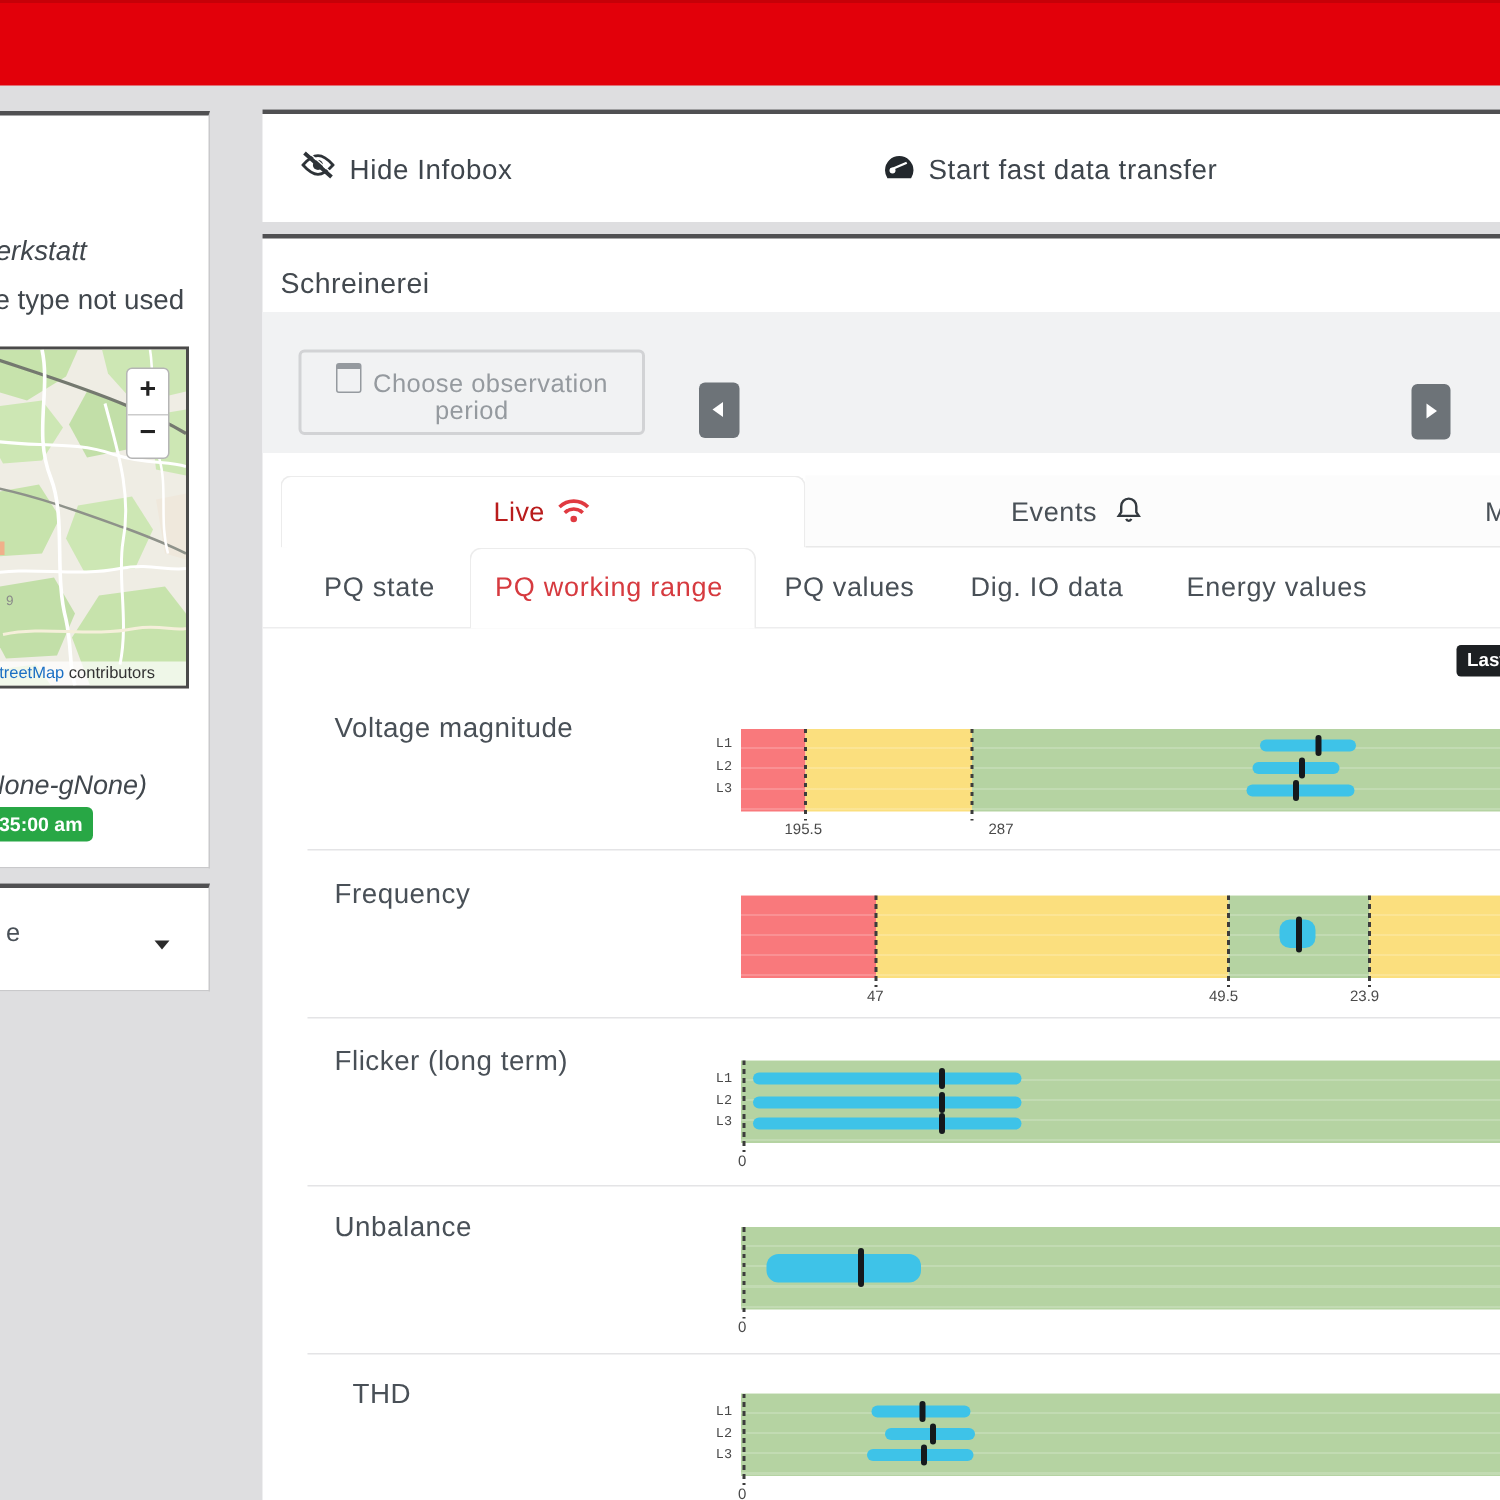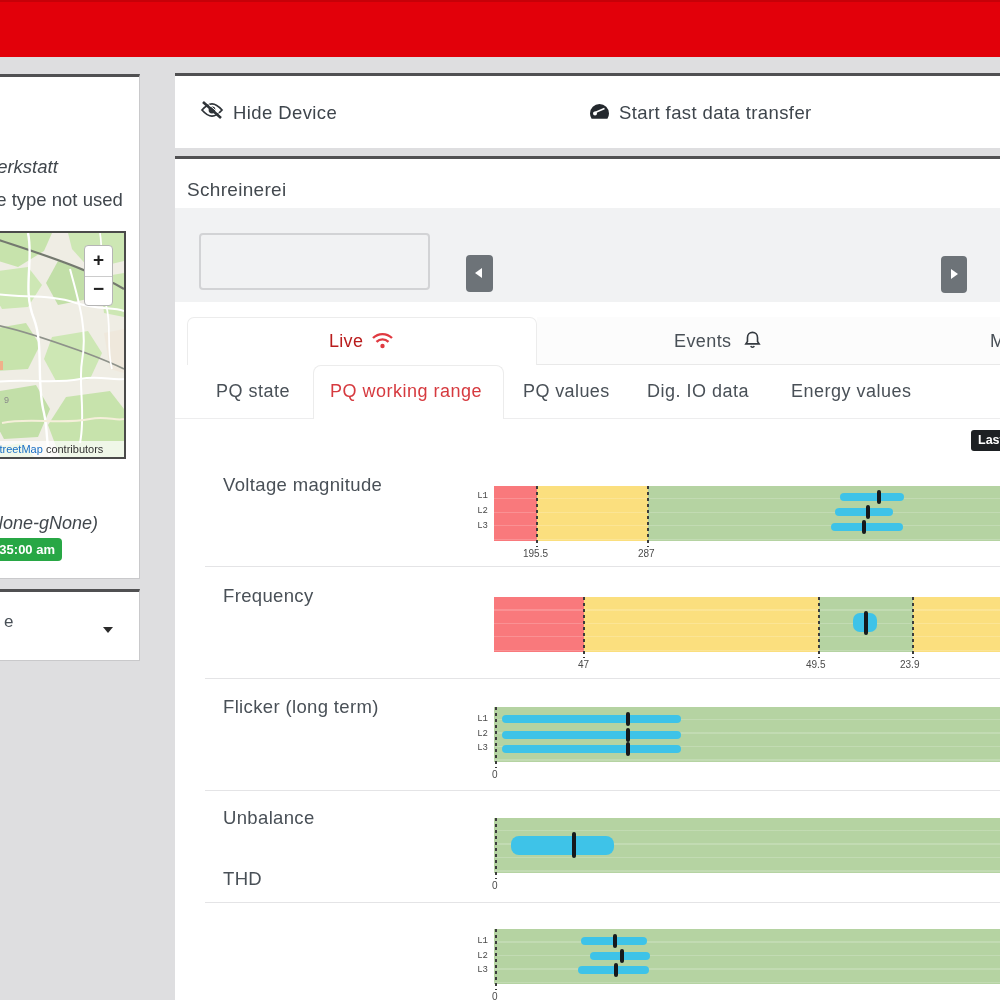--- a/index.html
+++ b/index.html
@@ -74,35 +74,37 @@
 
   <div class="abs darktop" id="pa" style="left:175px;top:73px;width:825px;height:75px;"></div>
   <div class="abs" style="left:199px;top:100px;">
     <svg width="26" height="24" viewBox="0 0 26 24" xmlns="http://www.w3.org/2000/svg">
       <path d="M3 10 C7 5.5 11 3.8 13 3.8 C15 3.8 19 5.5 23 10 C19 14.5 15 16.2 13 16.2 C11 16.2 7 14.5 3 10 Z" fill="none" stroke="#2e3338" stroke-width="1.8"></path>
       <circle cx="13" cy="10" r="3.4" fill="#2e3338"></circle>
       <path d="M4 2 L22 18" stroke="#2e3338" stroke-width="2.6"></path>
       <path d="M4 2 L22 18" stroke="#ffffff" stroke-width="1" transform="translate(1.8,-1.2)"></path>
     </svg>
   </div>
-  <div class="abs" style="left:233px;top:102px;font-size:18.5px;letter-spacing:0.4px;color:#3e454c;">Hide Device</div>
+  <div class="abs" style="left:233px;top:102px;font-size:18.5px;letter-spacing:0.4px;color:#3e454c;">Hide Infobox</div>
   <div class="abs" style="left:587px;top:101px;">
     <svg width="25" height="23" viewBox="0 0 25 23" xmlns="http://www.w3.org/2000/svg">
       <path d="M12.5 3 A9.5 9.5 0 0 0 3 12.5 A9.5 9.5 0 0 0 4.6 17.8 L20.4 17.8 A9.5 9.5 0 0 0 22 12.5 A9.5 9.5 0 0 0 12.5 3 Z" fill="#23282d"></path>
       <path d="M7 12 L17.5 7.5" stroke="#ffffff" stroke-width="1.6"></path>
       <circle cx="8" cy="12.6" r="2" fill="#ffffff"></circle>
     </svg>
   </div>
   <div class="abs" style="left:619px;top:102px;font-size:18.5px;letter-spacing:0.4px;color:#3e454c;">Start fast data transfer</div>
 
   <div class="abs darktop" id="pb" style="left:175px;top:156px;width:825px;height:844px;"></div>
   <div class="abs" style="left:187px;top:179px;font-size:19px;letter-spacing:0.3px;color:#43494f;text-align:right;">Schreinerei</div>
 
   <div class="abs" style="left:175px;top:208px;width:825px;height:94px;background:#f1f2f3;"></div>
   <div class="abs" style="left:199px;top:233px;width:231px;height:57px;border:2px solid #d2d3d5;border-radius:4px;box-sizing:border-box;">
+    <div style="position:absolute;left:0;top:6px;width:100%;text-align:center;font-size:17px;letter-spacing:0.3px;color:#959a9f;"><span style="position:relative;top:1px;display:inline-block;width:15px;height:15px;border:1.6px solid #959a9f;border-radius:2px;border-top-width:4px;margin-right:8px;"></span>Choose observation</div>
+    <div style="position:absolute;left:0;top:29px;width:100%;text-align:center;font-size:17px;letter-spacing:0.3px;color:#959a9f;">period</div>
   </div>
   <div class="abs" style="left:466px;top:255px;width:27px;height:37px;background:#6d7378;border-radius:4px;">
     <div style="position:absolute;left:9px;top:13px;width:0;height:0;border-top:5.5px solid transparent;border-bottom:5.5px solid transparent;border-right:7px solid #fff;"></div>
   </div>
   <div class="abs" style="left:941px;top:256px;width:26px;height:37px;background:#6d7378;border-radius:4px;">
     <div style="position:absolute;left:10px;top:13px;width:0;height:0;border-top:5.5px solid transparent;border-bottom:5.5px solid transparent;border-left:7px solid #fff;"></div>
   </div>
 
   <div class="abs" style="left:537px;top:317px;width:463px;height:48px;background:#fcfcfc;border-bottom:1px solid #e9e9e9;box-sizing:border-box;"></div>
   <div class="abs" style="left:187px;top:317px;width:350px;height:48px;background:#fff;border:1px solid #ececec;border-bottom:none;border-radius:7px 7px 0 0;box-sizing:border-box;"></div>
@@ -139,21 +141,21 @@
     <div class="abs" style="left:43px;top:0;width:111px;height:55px;background:#fbdf7e;"></div>
     <div class="abs" style="left:154px;top:0;width:352px;height:55px;background:#b5d3a2;"></div>
     <div class="stripes"></div>
   </div>
   <div class="abs dash" style="left:536px;top:486px;height:61px;"></div>
   <div class="abs dash" style="left:647px;top:486px;height:61px;"></div>
   <div class="l3" style="top:492px;">L1</div>
   <div class="l3" style="top:507px;">L2</div>
   <div class="l3" style="top:522px;">L3</div>
   <div class="tick" style="left:523px;top:548px;">195.5</div>
-  <div class="tick" style="left:638px;top:548px;">287</div>
+  <div class="tick" style="left:659px;top:548px;">287</div>
   <div class="bluebar" style="left:840px;top:493px;width:64px;"></div>
   <div class="bluebar" style="left:835px;top:508px;width:58px;"></div>
   <div class="bluebar" style="left:831px;top:523px;width:72px;"></div>
   <div class="marker" style="left:877px;top:490px;height:14px;"></div>
   <div class="marker" style="left:866px;top:505px;height:14px;"></div>
   <div class="marker" style="left:862px;top:520px;height:14px;"></div>
   <div class="sep" style="top:566px;"></div>
 
   <div class="rowlab" style="top:585px;">Frequency</div>
   <div class="abs" style="left:494px;top:597px;width:506px;height:55px;">
@@ -193,21 +195,21 @@
   <div class="rowlab" style="top:807px;">Unbalance</div>
   <div class="abs" style="left:494px;top:818px;width:506px;height:55px;background:#b5d3a2;">
     <div class="stripes"></div>
   </div>
   <div class="abs dash" style="left:495px;top:818px;height:61px;"></div>
   <div class="tick" style="left:492px;top:880px;">0</div>
   <div class="abs" style="left:511px;top:836px;width:103px;height:19px;background:#3ec3e8;border-radius:8px;"></div>
   <div class="marker" style="left:572px;top:832px;height:26px;"></div>
   <div class="sep" style="top:902px;"></div>
 
-  <div class="rowlab" style="top:868px;">THD</div>
+  <div class="rowlab" style="top:918px;margin-left:12px;">THD</div>
   <div class="abs" style="left:494px;top:929px;width:506px;height:55px;background:#b5d3a2;">
     <div class="stripes"></div>
   </div>
   <div class="abs dash" style="left:495px;top:929px;height:61px;"></div>
   <div class="l3" style="top:937px;">L1</div>
   <div class="l3" style="top:952px;">L2</div>
   <div class="l3" style="top:966px;">L3</div>
   <div class="tick" style="left:492px;top:991px;">0</div>
   <div class="bluebar" style="left:581px;top:937px;width:66px;"></div>
   <div class="bluebar" style="left:590px;top:952px;width:60px;"></div>

